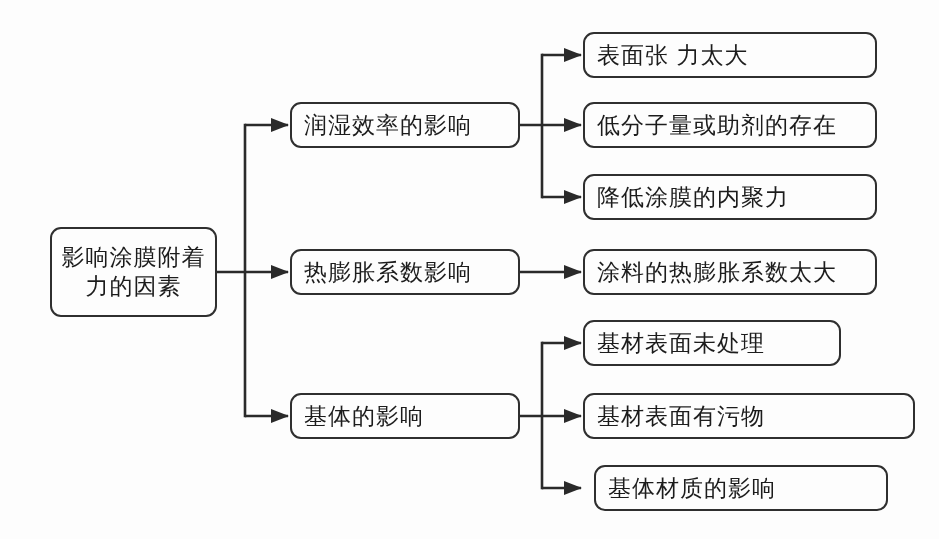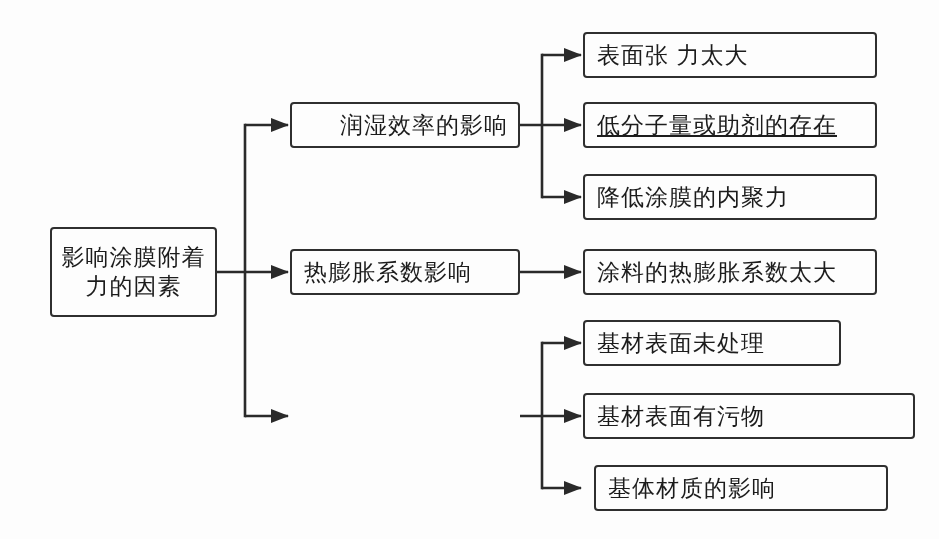--- a/index.html
+++ b/index.html
@@ -19,21 +19,21 @@
   .connectors {
     position: absolute;
     left: 0; top: 0;
     width: 939px; height: 539px;
     z-index: 1;
   }
   .node {
     position: absolute;
     box-sizing: border-box;
     border: 2.5px solid #2f2f2f;
-    border-radius: 4px;
+    border-radius: 11px;
     background: #fdfdfd;
     display: flex;
     align-items: center;
     font-size: 23px;
     letter-spacing: 1px;
     z-index: 2;
     line-height: 1.25;
   }
   .node.mid, .node.leaf {
     justify-content: flex-start;
@@ -43,26 +43,26 @@
   }
   .node.root {
     left: 50px; top: 227px;
     width: 167px; height: 90px;
     justify-content: center;
     text-align: center;
     padding: 0 5px;
     white-space: normal;
   }
   
-  .node.b1 { left: 290px; top: 102px; width: 230px; justify-content: flex-end; }
+  .node.b1 { left: 290px; top: 102px; width: 230px; }
   .node.b2 { left: 290px; top: 249px; width: 230px; }
   .node.b3 { left: 290px; top: 393px; width: 230px; }
   
   .node.l1 { left: 583px; top: 32px;  width: 294px; }
-  .node.l2 { left: 583px; top: 102px; width: 294px; text-decoration: underline; }
+  .node.l2 { left: 583px; top: 102px; width: 294px; }
   .node.l3 { left: 583px; top: 174px; width: 294px; }
   .node.l4 { left: 583px; top: 249px; width: 294px; }
   .node.l5 { left: 583px; top: 320px; width: 258px; }
   .node.l6 { left: 583px; top: 393px; width: 332px; }
   .node.l7 { left: 583px; top: 465px; width: 294px; margin-left: 11px; }
 
   .connectors line {
     stroke: #2a2a2a;
     stroke-width: 2.6;
   }
@@ -108,20 +108,23 @@
   <div class="node root">
     <span>影响涂膜附着力的因素</span>
   </div>
 
   <div class="node mid b1">
     <span>润湿效率的影响</span>
   </div>
   <div class="node mid b2">
     <span>热膨胀系数影响</span>
   </div>
+  <div class="node mid b3">
+    <span>基体的影响</span>
+  </div>
 
   <div class="node leaf l1">
     <span>表面张 力太大</span>
   </div>
   <div class="node leaf l2">
     <span>低分子量或助剂的存在</span>
   </div>
   <div class="node leaf l3">
     <span>降低涂膜的内聚力</span>
   </div>

